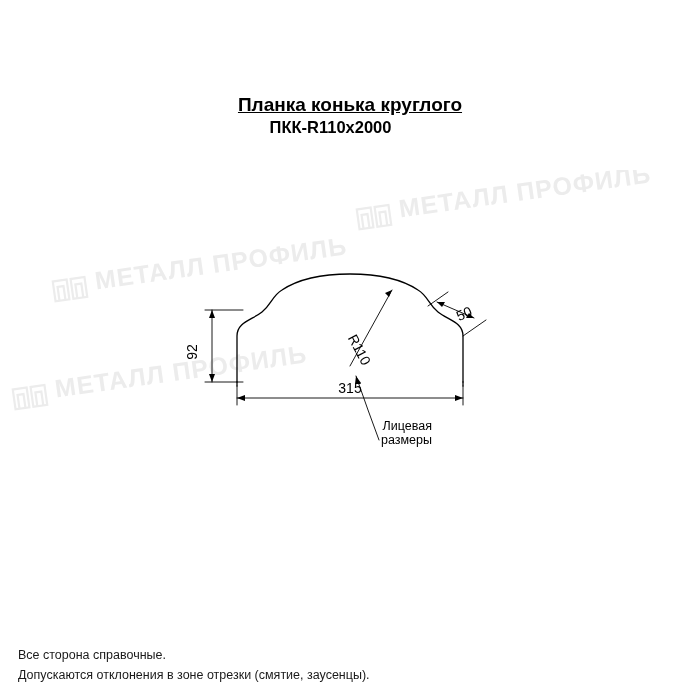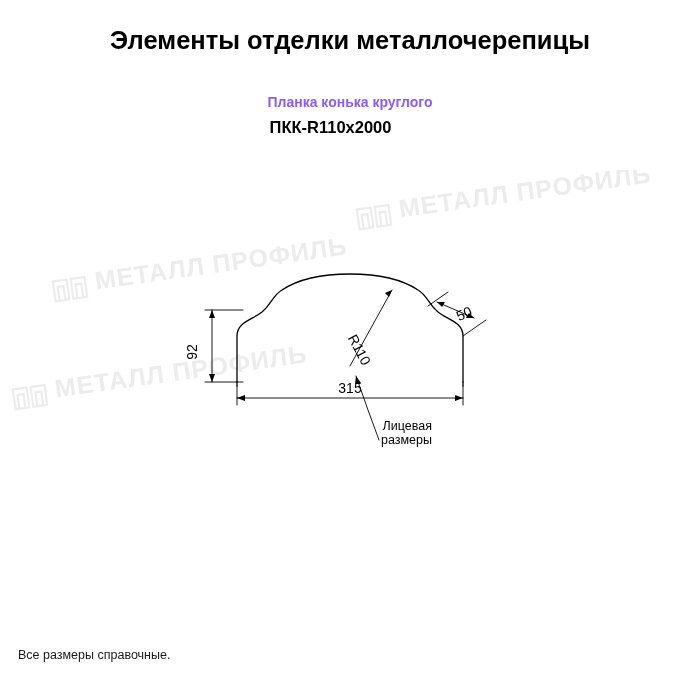--- a/index.html
+++ b/index.html
@@ -30,23 +30,24 @@
     font-weight: bold;
     letter-spacing: 0px;
     color: #000000;
   }
   .subtitle-1 {
     position: absolute;
     top: 94px;
     left: 0;
     width: 700px;
     text-align: center;
-    font-size: 14px;
+    font-size: 19px;
     font-weight: bold;
-    color: #8b5cf6;
+    color: #000000;
+    text-decoration: underline;
   }
   .subtitle-2 {
     position: absolute;
     top: 118px;
     left: 0;
     width: 661px;
     text-align: center;
     font-size: 16.5px;
     font-weight: bold;
     color: #000000;
@@ -83,21 +84,20 @@
     line-height: 14px;
     color: #000000;
     text-align: right;
   }
 </style>
 </head>
 <body>
 
 <div class="page">
 
-  <div class="title">Элементы отделки металлочерепицы</div>
   <div class="subtitle-1">Планка конька круглого</div>
   <div class="subtitle-2">ПКК-R110х2000</div>
 
   <div class="watermarks">
     <svg width="700" height="290" viewBox="0 0 700 290" xmlns="http://www.w3.org/2000/svg">
       <g fill="none" stroke="#ececec" stroke-width="2.2">
 
         <g transform="translate(352,20) rotate(-8)">
           <g transform="translate(0,18)">
             <path d="M2 22 L2 2 L16 2 L16 22 Z"></path>
@@ -181,15 +181,16 @@
         <text x="466" y="148" transform="rotate(-24 466 148)" text-anchor="middle">50</text>
       </g>
     </svg>
 
     <div class="lbl-face">
       <div>Лицевая</div>
       <div>размеры</div>
     </div>
   </div>
 
-  <div class="footer footer-1">Все размеры справочные.</div>
+  <div class="footer footer-1">Все сторона справочные.</div>
+  <div class="footer footer-2">Допускаются отклонения в зоне отрезки (смятие, заусенцы).</div>
 
 </div>
 
 </body></html>

